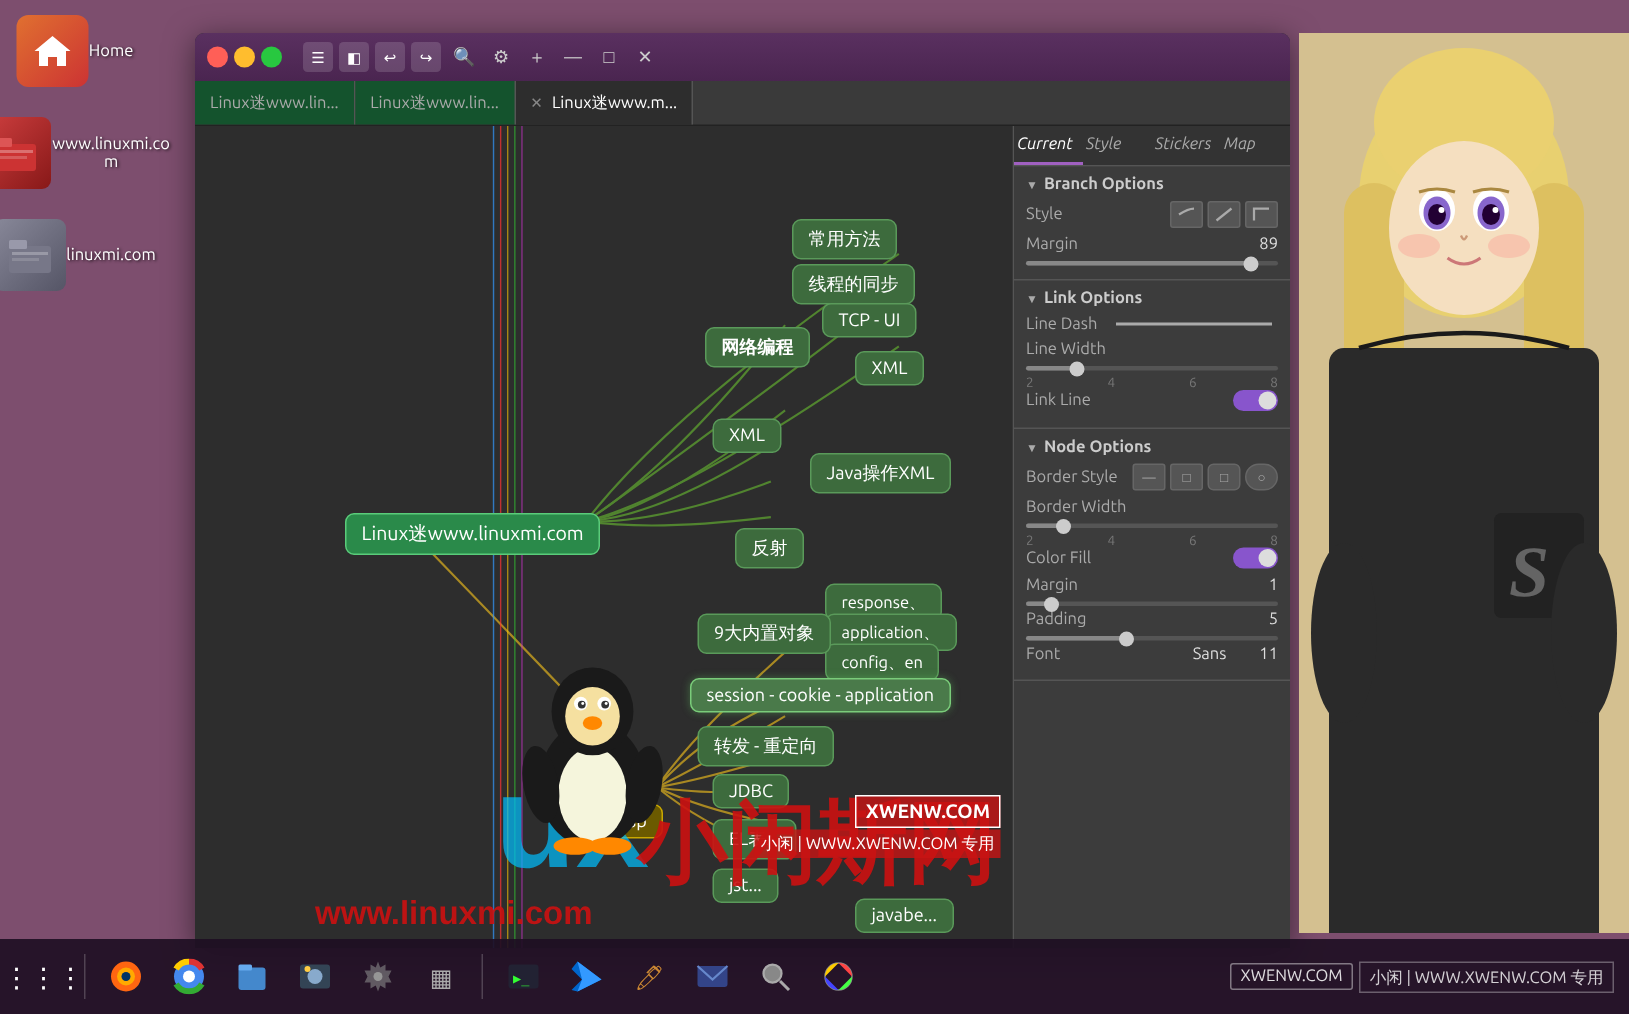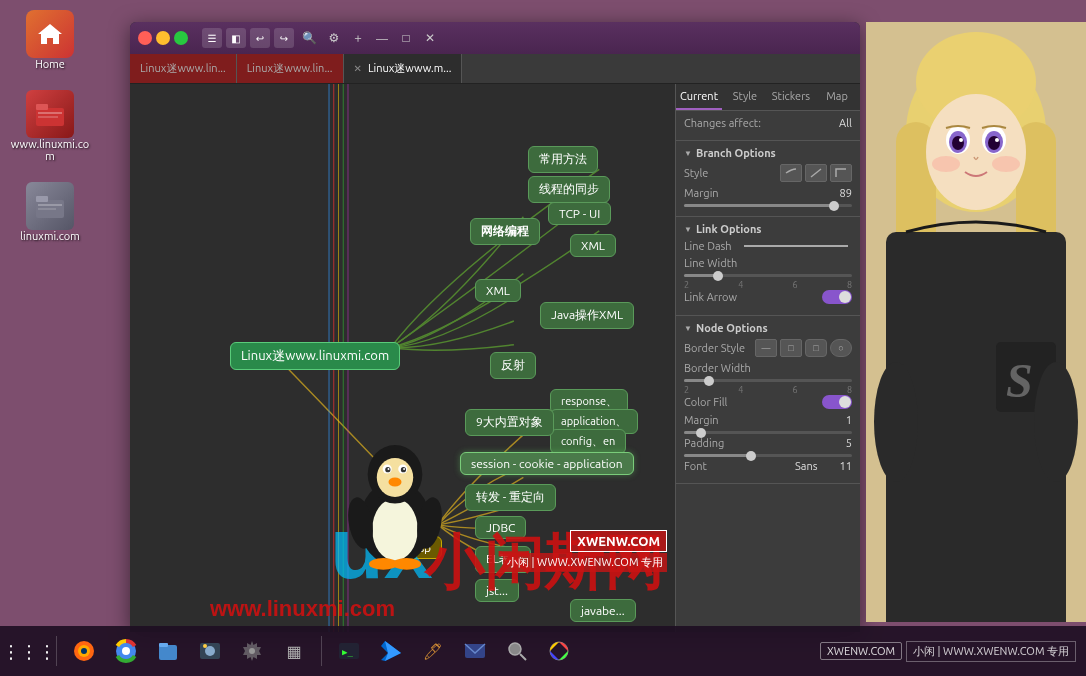--- a/index.html
+++ b/index.html
@@ -21,21 +21,21 @@
       height: 100%;
       display: flex;
       flex-direction: column;
       align-items: center;
       padding-top: 10px;
       gap: 20px;
       z-index: 10;
     }
     .desktop-icon {
       display: flex;
-      flex-direction: column;
+      flex-direction: row;
       align-items: center;
       gap: 0;
       cursor: pointer;
     }
     .desktop-icon .icon-img {
       width: 48px;
       height: 48px;
       border-radius: 8px;
       display: flex;
       align-items: center;
@@ -136,21 +136,21 @@
       align-items: stretch;
       flex-shrink: 0;
       border-bottom: 1px solid #222;
     }
     .tab {
       display: flex;
       align-items: center;
       padding: 0 10px;
       font-size: 11px;
       color: #aaa;
-      background: #7f1d1d;
+      background: #14532d;
       border-right: 1px solid #555;
       cursor: pointer;
       white-space: nowrap;
       max-width: 150px;
       overflow: hidden;
       text-overflow: ellipsis;
       gap: 6px;
     }
     .tab.active {
       background: #2d2d2d;
@@ -196,25 +196,26 @@
       color: #ccc;
       overflow-y: auto;
     }
     .panel-tabs {
       display: flex;
       background: #333;
       border-bottom: 1px solid #555;
     }
     .panel-tab {
       flex: 1;
-      text-align: center;
+      text-align: left;
       padding: 6px 2px;
       color: #aaa;
       cursor: pointer;
       font-size: 11px;
+      font-style: italic;
     }
     .panel-tab.active {
       color: white;
       border-bottom: 2px solid #a060c0;
     }
     .panel-section {
       padding: 6px 8px;
       border-bottom: 1px solid #555;
     }
     .panel-row {
@@ -662,26 +663,20 @@
 
       <div class="right-panel">
 
         <div class="panel-tabs">
           <div class="panel-tab active">Current</div>
           <div class="panel-tab">Style</div>
           <div class="panel-tab">Stickers</div>
           <div class="panel-tab">Map</div>
         </div>
 
-        <div class="panel-section">
-          <div class="panel-row">
-            <span class="panel-label">Changes affect:</span>
-            <span class="panel-value">All</span>
-          </div>
-        </div>
 
         <div class="panel-section">
           <div class="section-header">Branch Options</div>
           <div class="panel-row">
             <span class="panel-label">Style</span>
             <div class="branch-style-row">
               <div class="branch-style-item">
                 <svg width="14" height="12" viewBox="0 0 14 12">
                     <path d="M2,6 Q8,2 12,2" stroke="#aaa" fill="none" stroke-width="1.5"></path>
                   </svg>
@@ -727,21 +722,21 @@
               <div class="slider-thumb" style="left:calc(20% - 5px);"></div>
             </div>
             <div class="slider-labels">
               <span>2</span>
                 <span>4</span>
                 <span>6</span>
                 <span>8</span>
             </div>
           </div>
           <div class="panel-row">
-            <span class="panel-label">Link Arrow</span>
+            <span class="panel-label">Link Line</span>
             <div class="toggle-switch on">
               <div class="toggle-knob"></div>
             </div>
           </div>
         </div>
 
         <div class="panel-section">
           <div class="section-header">Node Options</div>
           <div class="panel-row">
             <span class="panel-label">Border Style</span>

